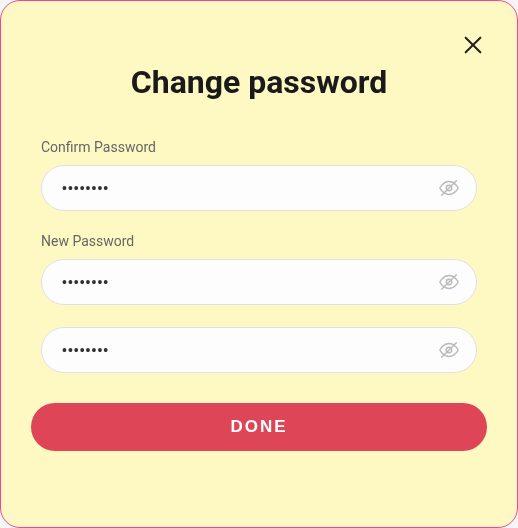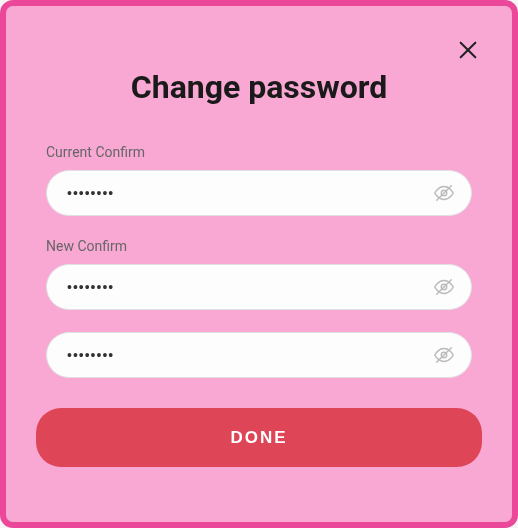--- a/index.html
+++ b/index.html
@@ -11,25 +11,25 @@
       font-family: -apple-system, BlinkMacSystemFont, 'Segoe UI', Roboto, Helvetica, Arial, sans-serif;
       background: #f5f5f5;
       display: flex;
       align-items: center;
       justify-content: center;
       min-height: 100vh;
     }
     .dialog {
       width: 518px;
       height: 528px;
-      background: #f9a8d4;
-      border-radius: 13px;
+      background: #fef9c3;
+      border-radius: 20px;
       padding: 30px 30px 30px 30px;
       position: relative;
-      border: 6px solid #ec4899;
+      border: 1px solid #ec4899;
     }
     .close-btn {
       position: absolute;
       top: 32px;
       right: 32px;
       width: 24px;
       height: 24px;
       cursor: pointer;
       display: flex;
       align-items: center;
@@ -90,21 +90,21 @@
       justify-content: center;
       padding: 0;
     }
     .eye-btn svg {
       width: 22px;
       height: 22px;
       stroke: #bbbbbb;
     }
     .done-btn {
       width: calc(100% - 0px);
-      height: 59px;
+      height: 48px;
       background: #de4658;
       border: none;
       border-radius: 25px;
       color: #ffffff;
       font-size: 17px;
       font-weight: 700;
       letter-spacing: 2px;
       cursor: pointer;
       margin-top: 8px;
     }
@@ -117,35 +117,35 @@
   <button class="close-btn">
     <svg viewBox="0 0 24 24" fill="none" stroke="#222" stroke-width="2.2" stroke-linecap="round">
       <line x1="4" y1="4" x2="20" y2="20"></line>
       <line x1="20" y1="4" x2="4" y2="20"></line>
     </svg>
   </button>
 
   <h1 class="title">Change password</h1>
 
   <div class="field-group">
-    <label class="field-label">Current Confirm</label>
+    <label class="field-label">Confirm Password</label>
     <div class="input-wrapper">
       <input type="password" class="password-input" value="••••••••" style="">
       <button class="eye-btn">
         <svg viewBox="0 0 24 24" fill="none" stroke-width="1.6" stroke-linecap="round" stroke-linejoin="round">
           <path d="M2 12s3.5-7 10-7 10 7 10 7-3.5 7-10 7S2 12 2 12z"></path>
           <circle cx="12" cy="12" r="3"></circle>
           <line x1="4" y1="20" x2="20" y2="4"></line>
         </svg>
       </button>
     </div>
   </div>
 
   <div class="field-group">
-    <label class="field-label">New Confirm</label>
+    <label class="field-label">New Password</label>
     <div class="input-wrapper">
       <input type="password" class="password-input" value="••••••••" style="">
       <button class="eye-btn">
         <svg viewBox="0 0 24 24" fill="none" stroke-width="1.6" stroke-linecap="round" stroke-linejoin="round">
           <path d="M2 12s3.5-7 10-7 10 7 10 7-3.5 7-10 7S2 12 2 12z"></path>
           <circle cx="12" cy="12" r="3"></circle>
           <line x1="4" y1="20" x2="20" y2="4"></line>
         </svg>
       </button>
     </div>

